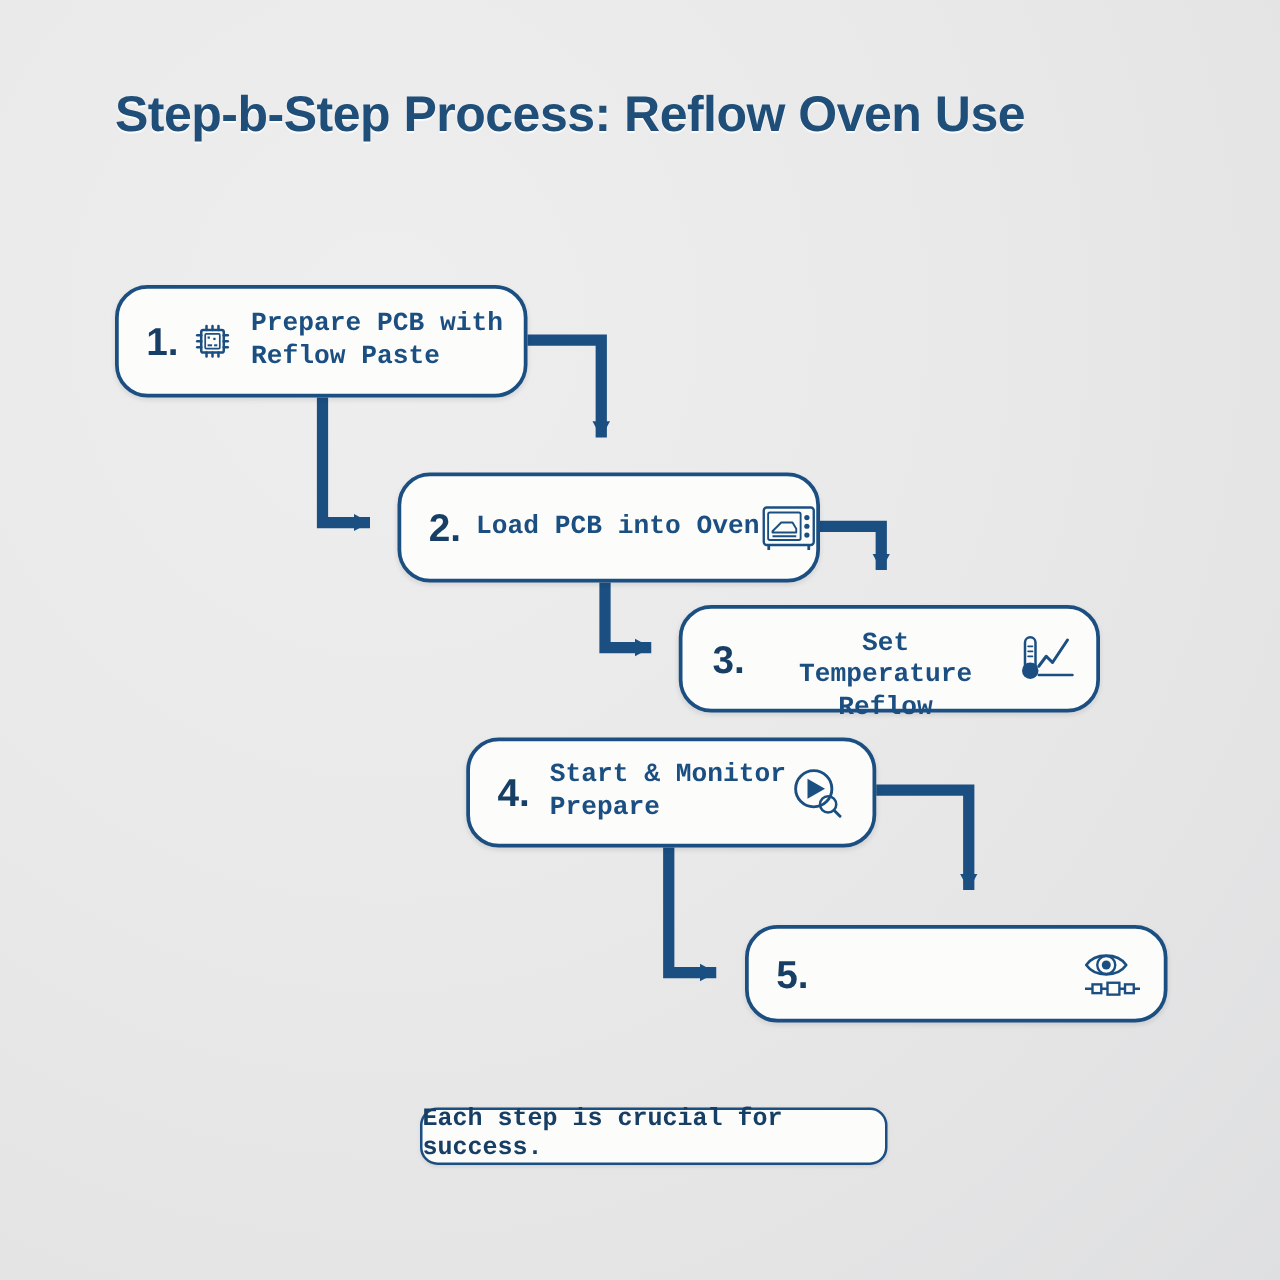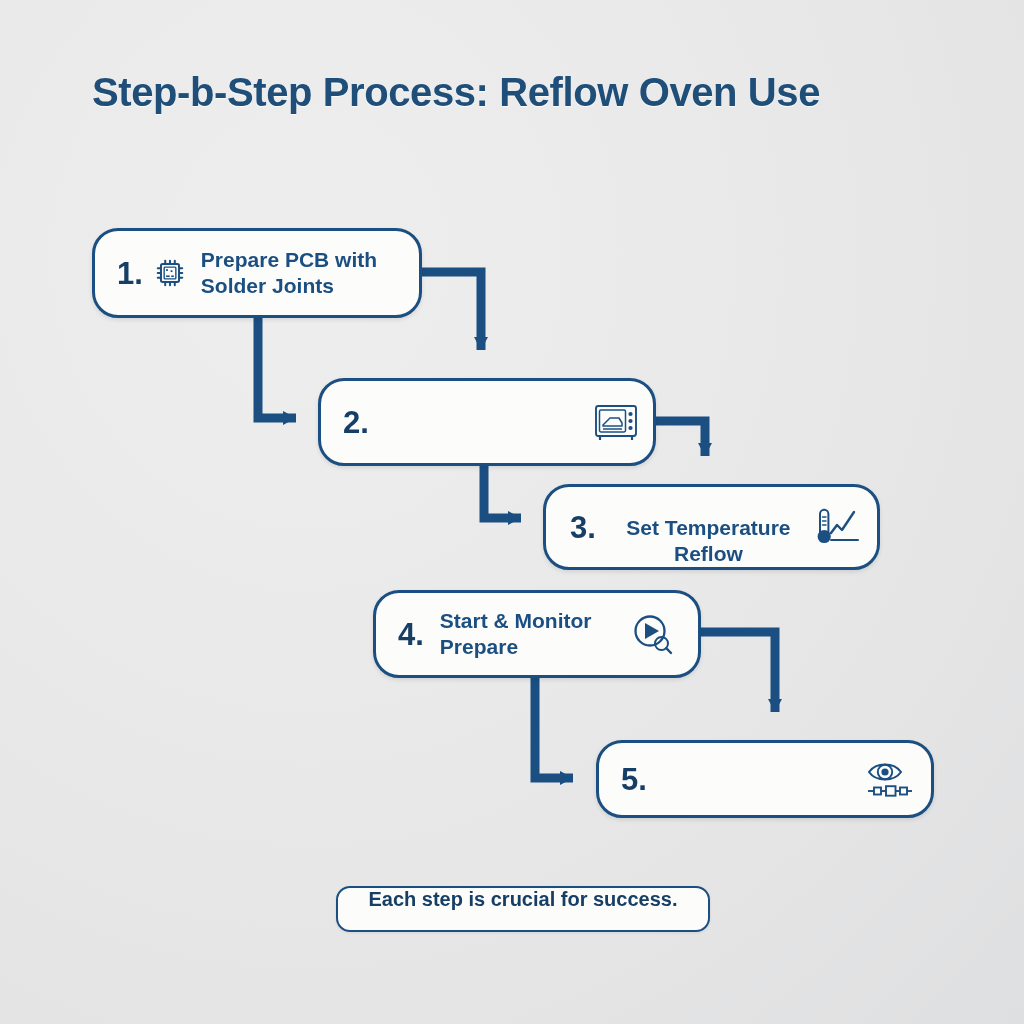--- a/index.html
+++ b/index.html
@@ -66,20 +66,21 @@
     line-height: 1;
     flex: 0 0 auto;
   }
 
   .step-label {
     color: #1b4f82;
     font-size: 21px;
     font-weight: bold;
     line-height: 1.22;
     flex: 0 0 auto;
+    font-family: Liberation Mono, monospace;
   }
 
   .step-icon {
     flex: 0 0 auto;
     display: flex;
     align-items: center;
     justify-content: center;
   }
 
   
@@ -110,26 +111,27 @@
     position: absolute;
     z-index: 2;
     left: 336px;
     top: 886px;
     width: 374px;
     height: 46px;
     background: #fcfcfb;
     border: 2px solid #1b4f82;
     border-radius: 14px;
     display: flex;
-    align-items: flex-start;
+    align-items: flex-end;
     justify-content: center;
     color: #173f66;
     font-size: 20px;
     font-weight: bold;
     box-shadow: 0 1px 3px rgba(0,0,0,0.08);
+    font-family: Liberation Mono, monospace;
   }
 </style>
 </head>
 <body>
 
 <div id="canvas">
 
   <div class="title">Step-b-Step Process: Reflow Oven Use</div>
 
   <svg id="wires" viewBox="0 0 1024 1024" xmlns="http://www.w3.org/2000/svg">
@@ -181,26 +183,27 @@
         <g fill="#1b4f82">
           <rect x="12.3" y="12.4" width="1.7" height="1.7"></rect>
           <rect x="16.6" y="13.4" width="1.7" height="1.7"></rect>
           <rect x="12.3" y="18.3" width="3.4" height="1.5"></rect>
           <rect x="17.2" y="18.3" width="2.4" height="1.5"></rect>
         </g>
       </svg>
     </span>
     <span class="step-label">
       <span>Prepare PCB with</span><br>
-      <span>Solder Joints</span>
+      <span>Reflow Paste</span>
     </span>
   </div>
 
   <div class="step" id="step-2">
     <span class="step-num">2.</span>
+    <span class="step-label">Load PCB into Oven</span>
     <span class="step-icon">
       <svg width="46" height="42" viewBox="0 0 46 42">
         <g fill="none" stroke="#1b4f82" stroke-width="1.9" stroke-linejoin="round">
           <rect x="3" y="5" width="40" height="30" rx="2.4"></rect>
           <rect x="6.5" y="9" width="26" height="22" rx="1.4" stroke-width="1.5"></rect>
           <path d="M10,24 L17,17 L26,17 L29,22 L29,25 L10,25 Z" stroke-width="1.5"></path>
           <line x1="10" y1="28" x2="29" y2="28" stroke-width="1.5"></line>
           <line x1="7" y1="35" x2="7" y2="39" stroke-width="2.2"></line>
           <line x1="39" y1="35" x2="39" y2="39" stroke-width="2.2"></line>
         </g>

